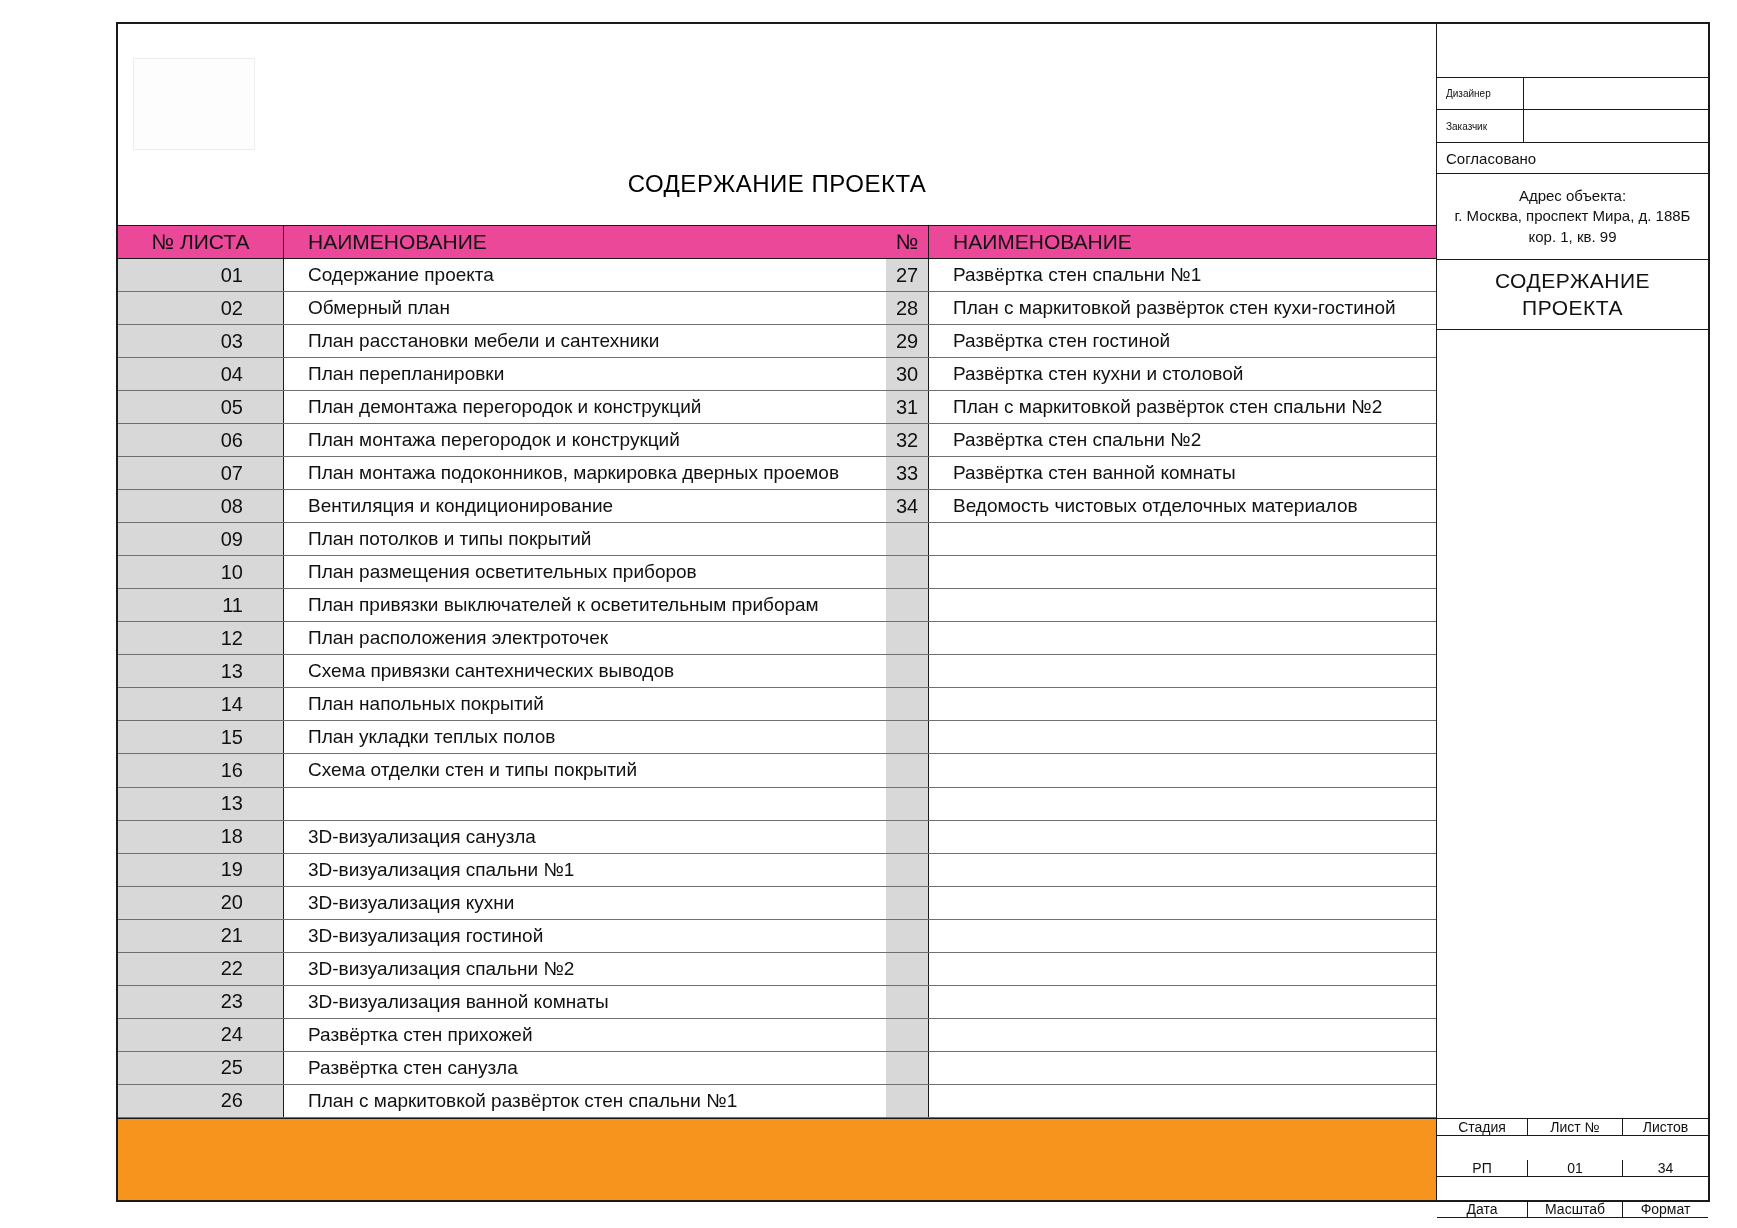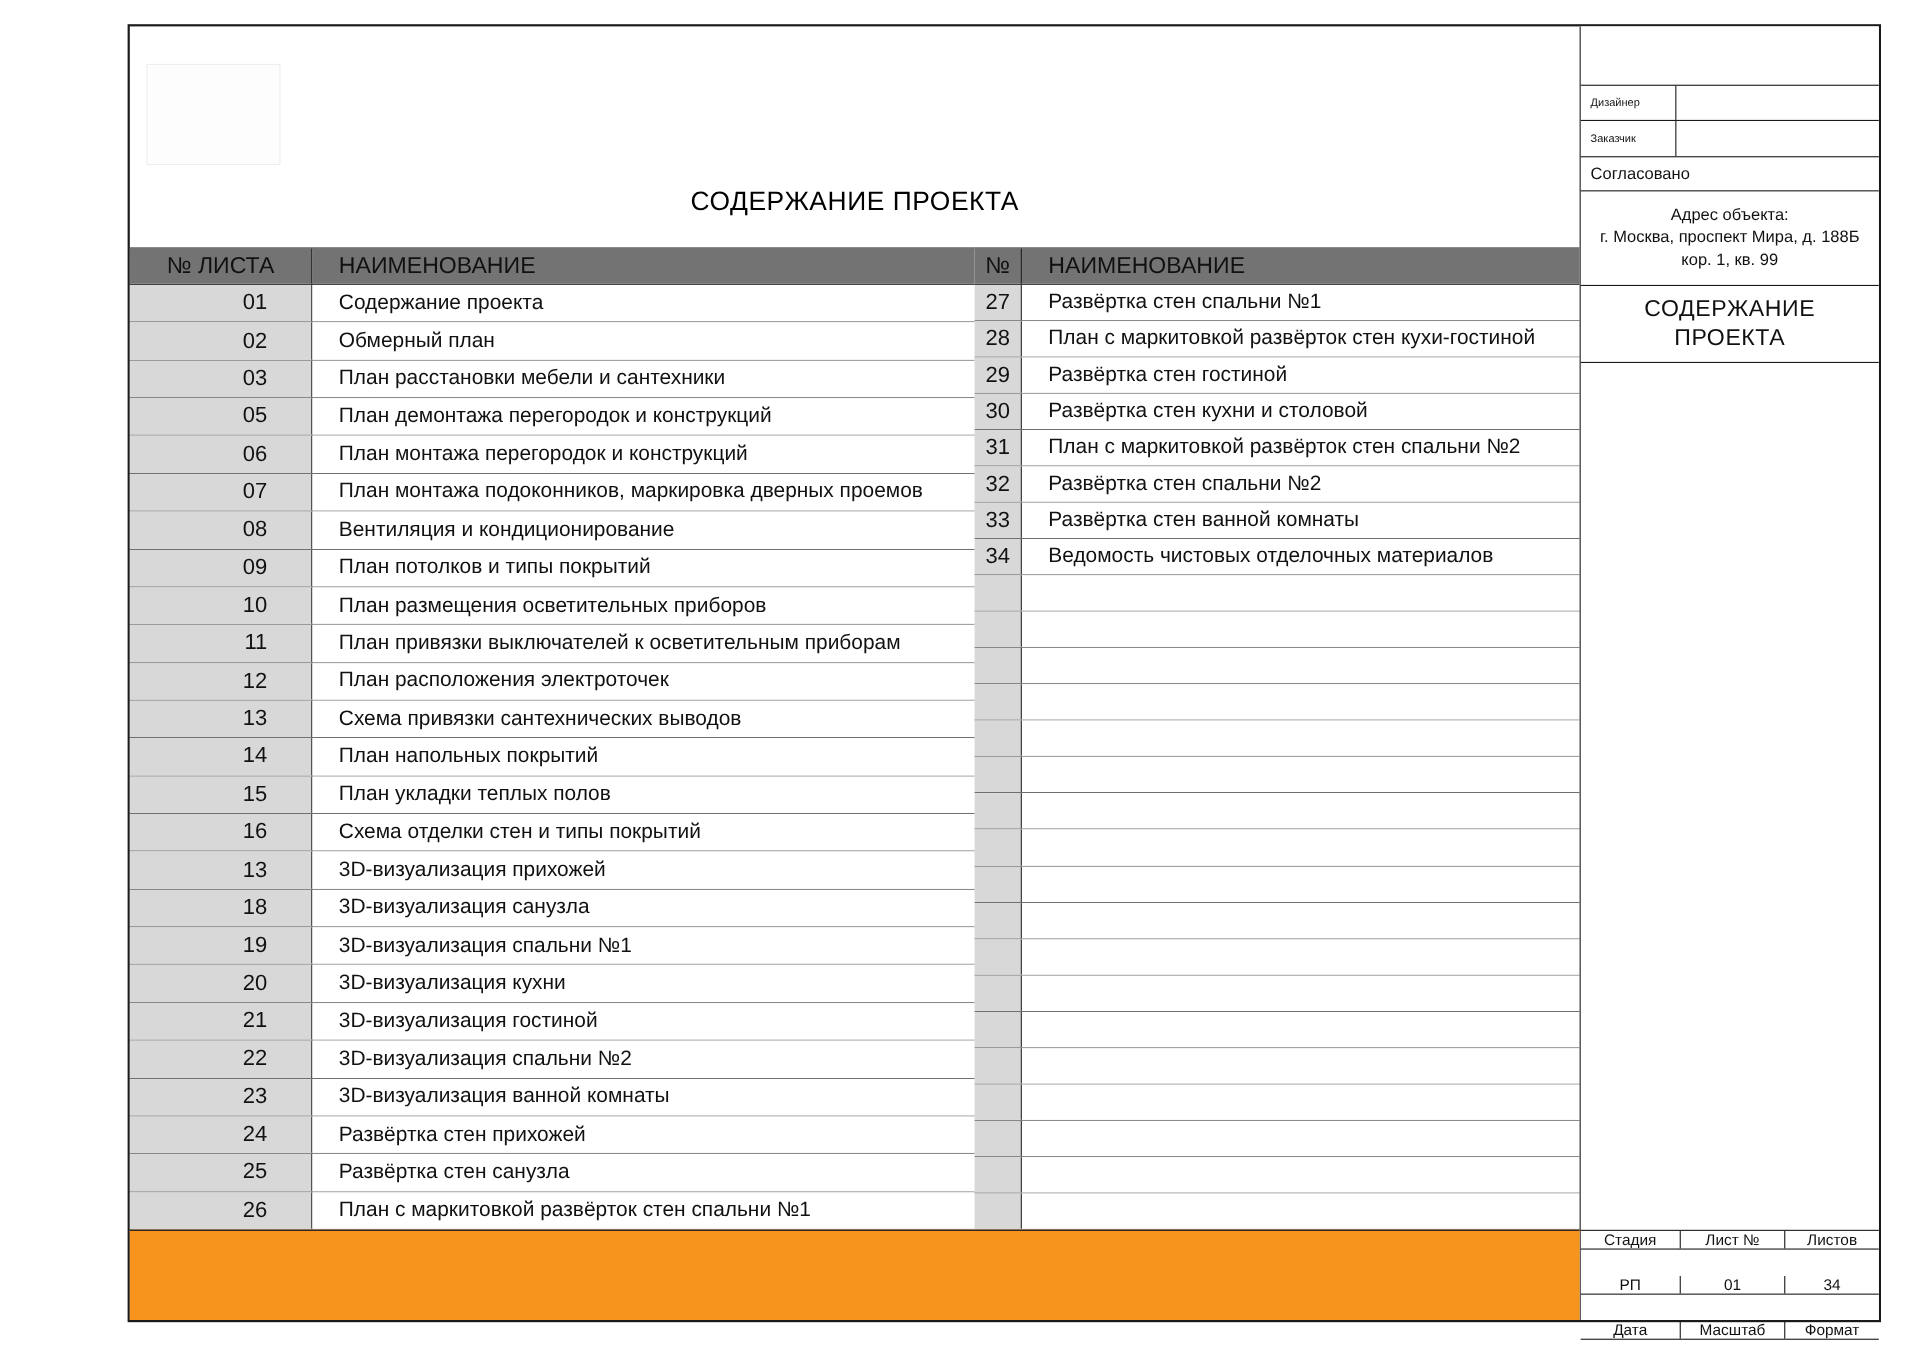--- a/index.html
+++ b/index.html
@@ -44,21 +44,21 @@
 
   .cell { display: flex; align-items: center; min-width: 0; overflow: hidden; white-space: nowrap; }
   .cell.num {
     background: #d8d8d8; border-right: 1px solid #1a1a1a;
     font-size: 20px; flex: none;
   }
   .index-table.left  .cell.num { width: 166px; justify-content: flex-end; padding-right: 40px; }
   .index-table.right .cell.num { width: 43px;  justify-content: center; }
   .cell.name { flex: 1; background: #fff; font-size: 19px; padding-left: 24px; }
 
-  .t-row.header .cell { background: #737373; font-size: 21px; }
+  .t-row.header .cell { background: #ec4899; font-size: 21px; }
   .t-row.header .cell.name { padding-left: 24px; }
   .index-table.left .t-row.header .cell.num { justify-content: center; padding-right: 0; }
 
   
   .titleblock {
     position: absolute; left: 1436px; top: 24px; width: 272px; height: 1176px;
     border-left: 1px solid #1a1a1a;
     display: flex; flex-direction: column; background: #fff;
   }
   .tb-cell { border-bottom: 1px solid #1a1a1a; }
@@ -128,20 +128,24 @@
         </div>
         <div class="t-row">
           <div class="cell num">02</div>
           <div class="cell name">Обмерный план</div>
         </div>
         <div class="t-row">
           <div class="cell num">03</div>
           <div class="cell name">План расстановки мебели и сантехники</div>
         </div>
         <div class="t-row">
+          <div class="cell num">04</div>
+          <div class="cell name">План перепланировки</div>
+        </div>
+        <div class="t-row">
           <div class="cell num">05</div>
           <div class="cell name">План демонтажа перегородок и конструкций</div>
         </div>
         <div class="t-row">
           <div class="cell num">06</div>
           <div class="cell name">План монтажа перегородок и конструкций</div>
         </div>
         <div class="t-row">
           <div class="cell num">07</div>
           <div class="cell name">План монтажа подоконников, маркировка дверных проемов</div>
@@ -177,21 +181,20 @@
         <div class="t-row">
           <div class="cell num">15</div>
           <div class="cell name">План укладки теплых полов</div>
         </div>
         <div class="t-row">
           <div class="cell num">16</div>
           <div class="cell name">Схема отделки стен и типы покрытий</div>
         </div>
         <div class="t-row">
           <div class="cell num">13</div>
-          <div class="cell name">3D-визуализация прихожей</div>
         </div>
         <div class="t-row">
           <div class="cell num">18</div>
           <div class="cell name">3D-визуализация санузла</div>
         </div>
         <div class="t-row">
           <div class="cell num">19</div>
           <div class="cell name">3D-визуализация спальни №1</div>
         </div>
         <div class="t-row">

